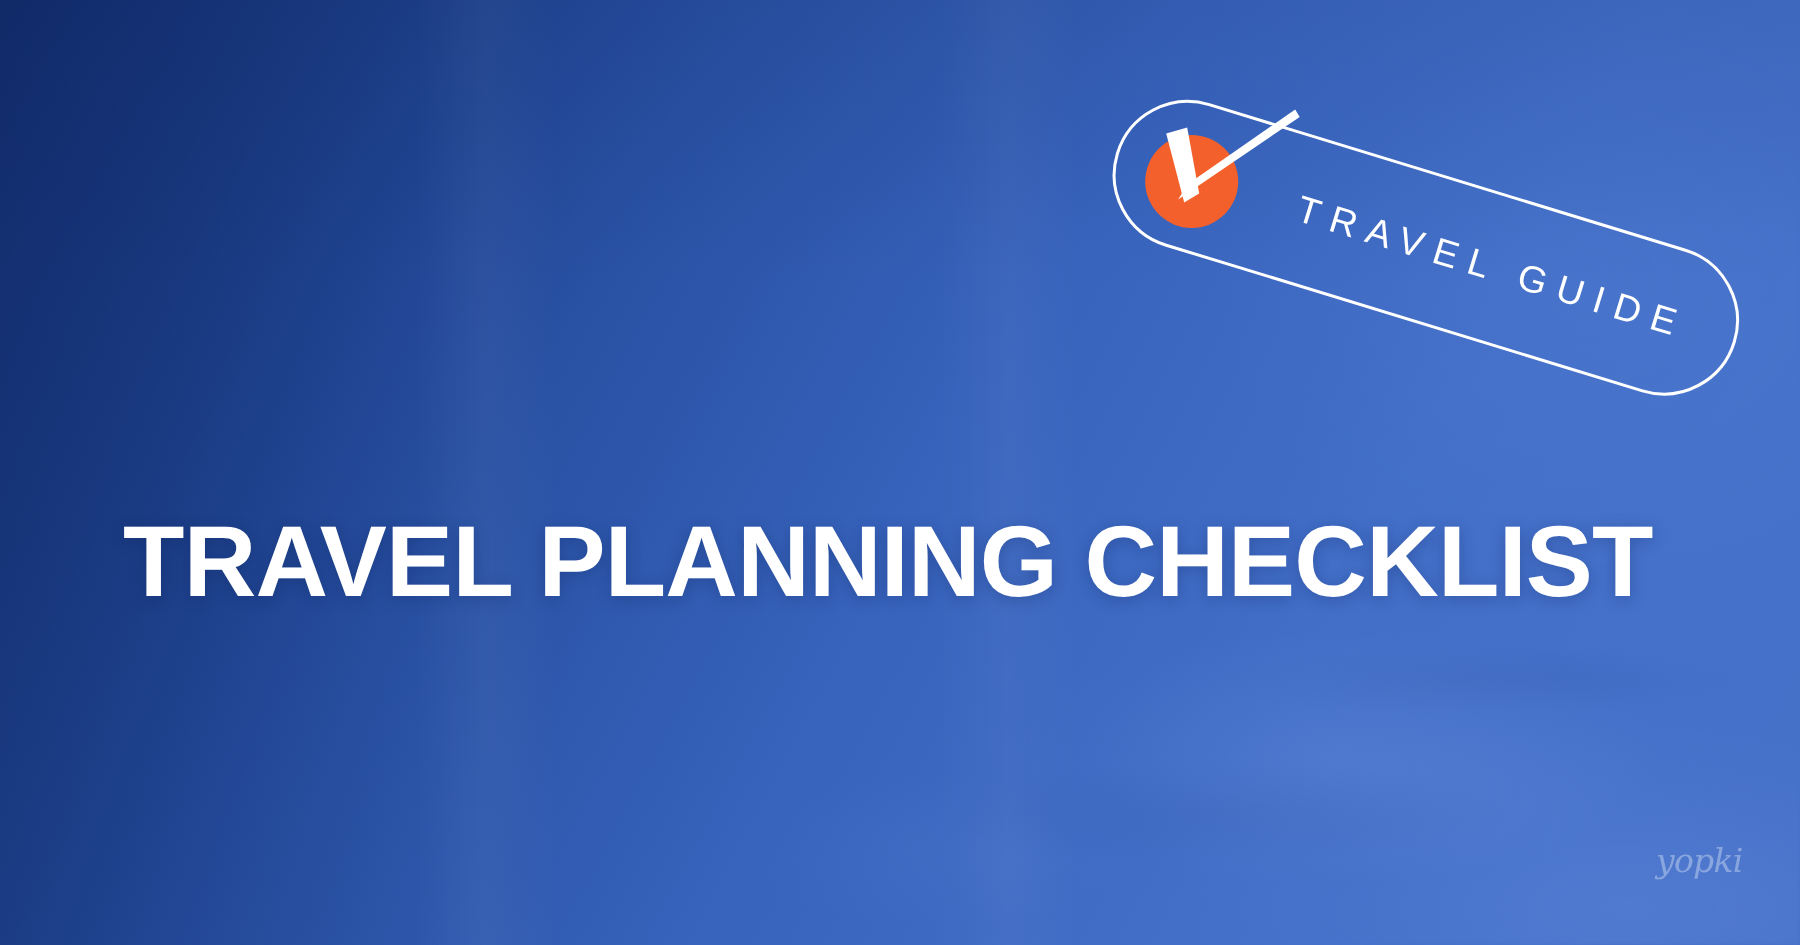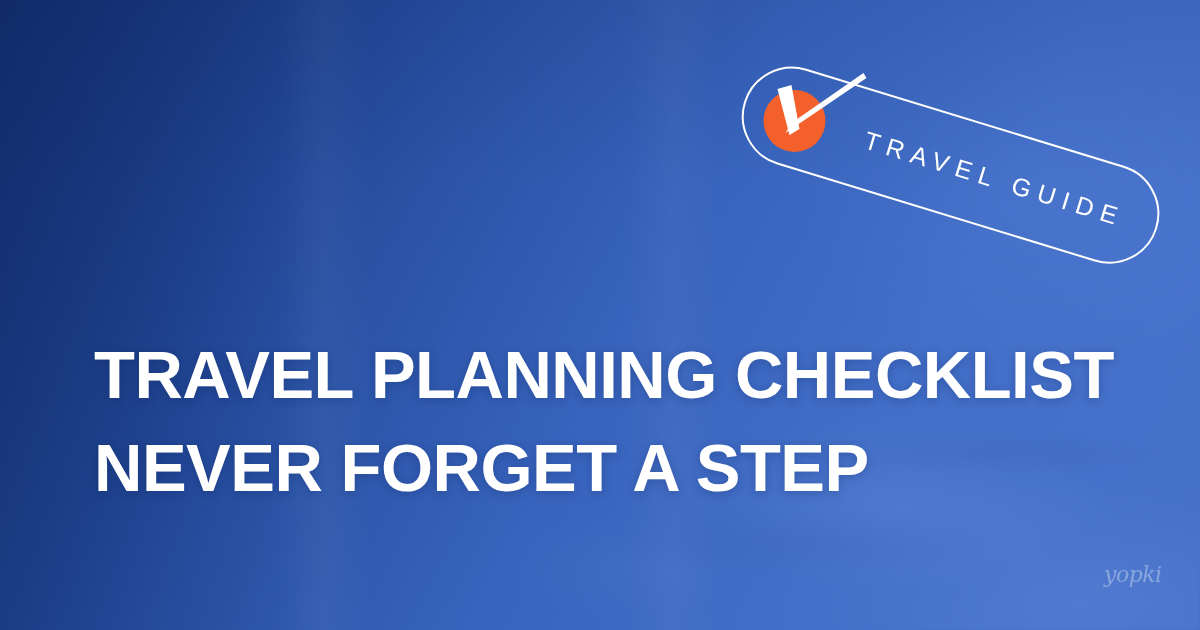--- a/index.html
+++ b/index.html
@@ -132,21 +132,20 @@
     left: 82px;
     top: 283px;
     width: 1070px;
     color: #ffffff;
     font-size: 67px;
     font-weight: 700;
     line-height: 93px;
     letter-spacing: -0.5px;
     text-transform: uppercase;
     text-shadow: 0 2px 10px rgba(12, 34, 86, 0.28);
-    margin-left: 12px;
   }
 
   .headline-line {
     display: block;
     white-space: nowrap;
   }
 
   
 
   .watermark {
@@ -184,18 +183,17 @@
 
         <path d="M 38 30 L 52 26 L 60 70 L 50 76 Z" fill="#ffffff"></path>
         <path d="M 46 74 L 52 64 L 124 14 L 127 19 Z" fill="#ffffff"></path>
       </svg>
     </div>
 
   </div>
 
   <h1 class="headline">
     <span class="headline-line">TRAVEL PLANNING CHECKLIST</span>
-    <span class="headline-line">NEVER FORGET A STEP</span>
   </h1>
 
   <div class="watermark">yopki</div>
 
 </div>
 
 </body></html>

